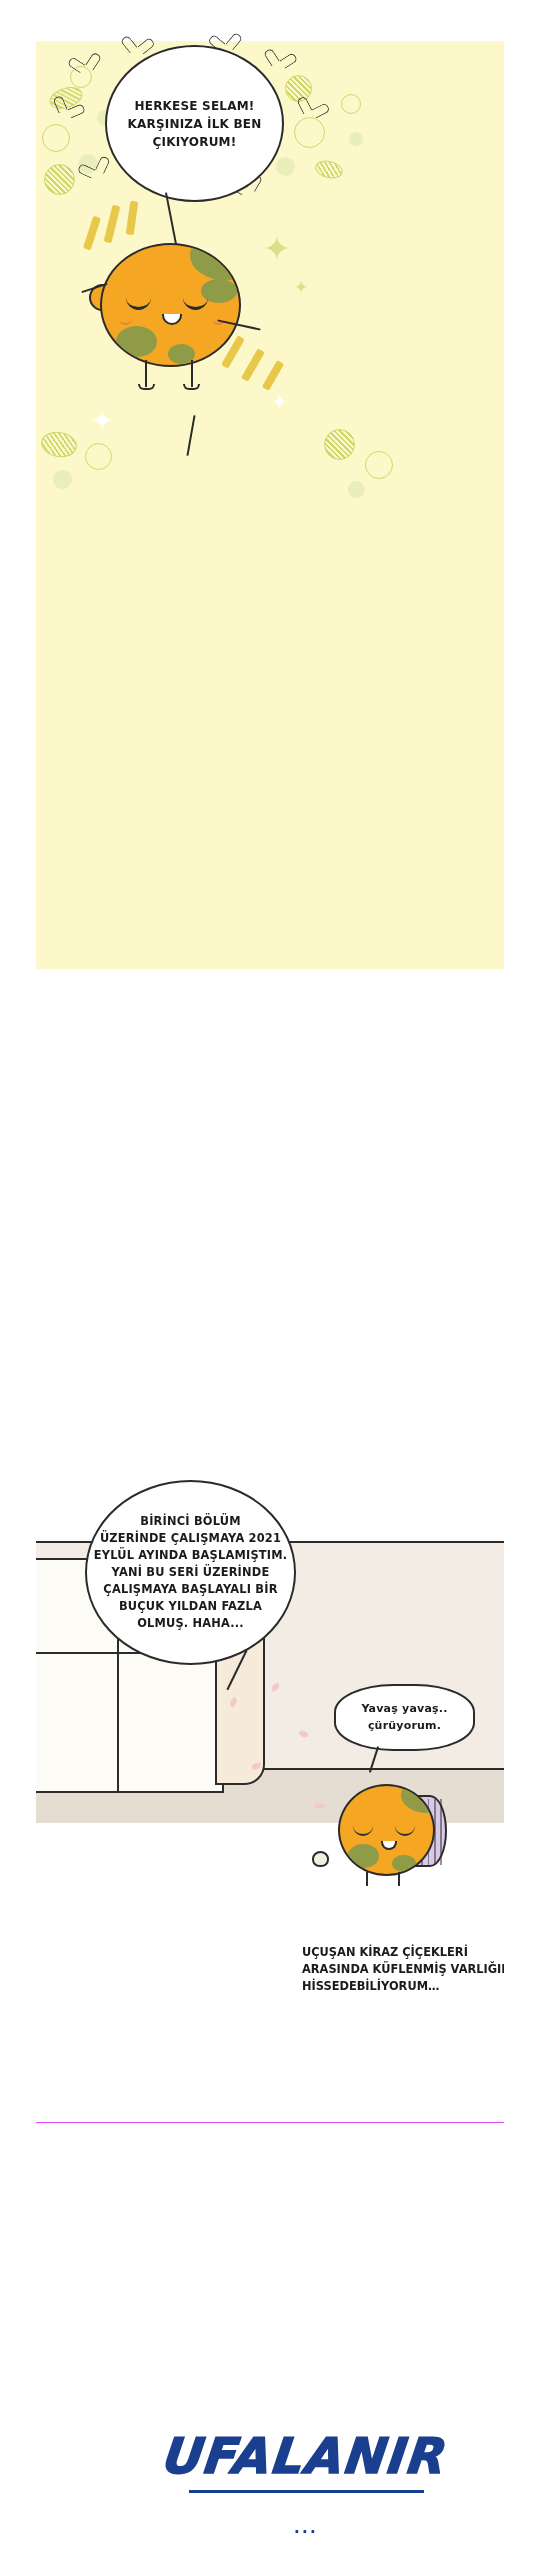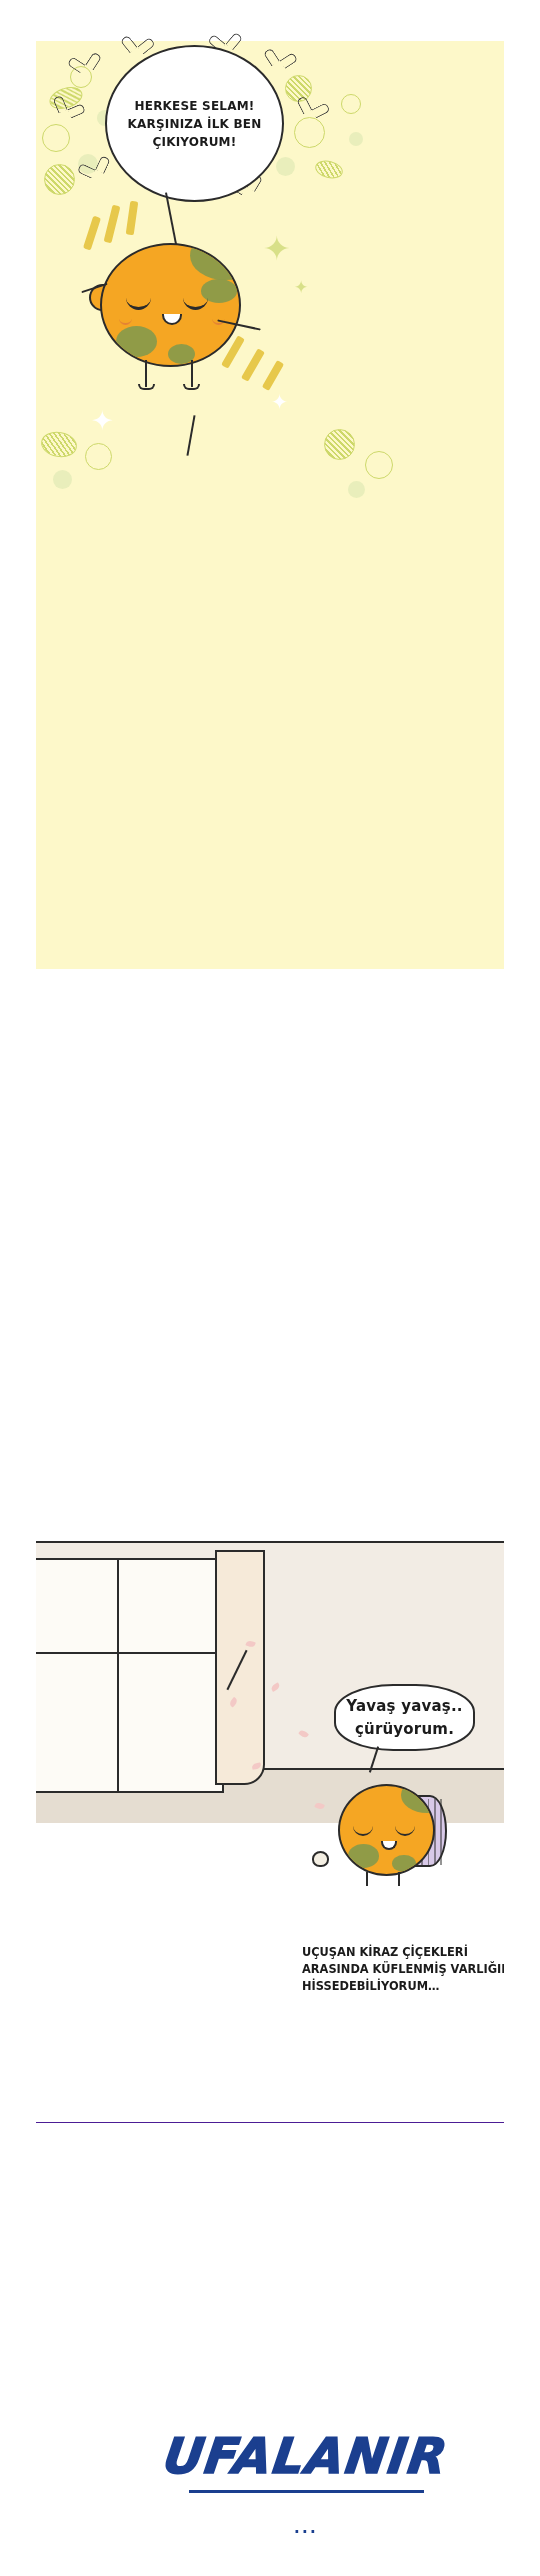--- a/index.html
+++ b/index.html
@@ -9,21 +9,21 @@
   }
   body {
     font-family: "DejaVu Sans", sans-serif;
   }
   .page {
     position: relative;
     width: 468px;
     height: 2576px;
     margin: 0 auto;
     overflow: hidden;
-    background: #4c1d95;
+    background: #d946ef;
   }
 
   
   .panel1 {
     position: absolute;
     left: 0;
     top: 0;
     width: 540px;
     height: 1010px;
     background: #fdf8c9;
@@ -340,21 +340,21 @@
     width: 141px;
     height: 67px;
     background: #ffffff;
     border: 2.3px solid #2b2b2b;
     border-radius: 42%;
     display: flex;
     align-items: center;
     justify-content: center;
     box-sizing: border-box;
   }
-  .bubble4 .bubble-text { font-size: 15px; line-height: 1.5; }
+  .bubble4 .bubble-text { font-size: 11px; line-height: 1.5; }
   .tail4 {
     position: absolute;
     left: 337px;
     top: 736px;
     height: 27px;
     border-left: 2.3px solid #2b2b2b;
     transform: rotate(18deg);
   }
 
   
@@ -564,20 +564,29 @@
     </div>
     <div class="curtain"></div>
 
     <div class="petal" style="left:210px; top:631px; transform:rotate(20deg);"></div>
     <div class="petal" style="left:235px; top:674px; transform:rotate(-30deg);"></div>
     <div class="petal" style="left:263px; top:721px; transform:rotate(40deg);"></div>
     <div class="petal" style="left:216px; top:753px; transform:rotate(-10deg);"></div>
     <div class="petal" style="left:279px; top:793px; transform:rotate(25deg);"></div>
     <div class="petal" style="left:193px; top:689px; transform:rotate(-50deg);"></div>
 
+    <div class="bubble bubble3">
+      <div class="bubble-text">BİRİNCİ BÖLÜM
+ÜZERİNDE ÇALIŞMAYA 2021
+EYLÜL AYINDA BAŞLAMIŞTIM.
+YANİ BU SERİ ÜZERİNDE
+ÇALIŞMAYA BAŞLAYALI BİR
+BUÇUK YILDAN FAZLA
+OLMUŞ. HAHA...</div>
+    </div>
     <div class="bubble-tail tail3"></div>
 
     <div class="bubble4">
       <div class="bubble-text">Yavaş yavaş..
 çürüyorum.</div>
     </div>
     <div class="tail4"></div>
 
     <div class="orange2">
       <div class="broom">

